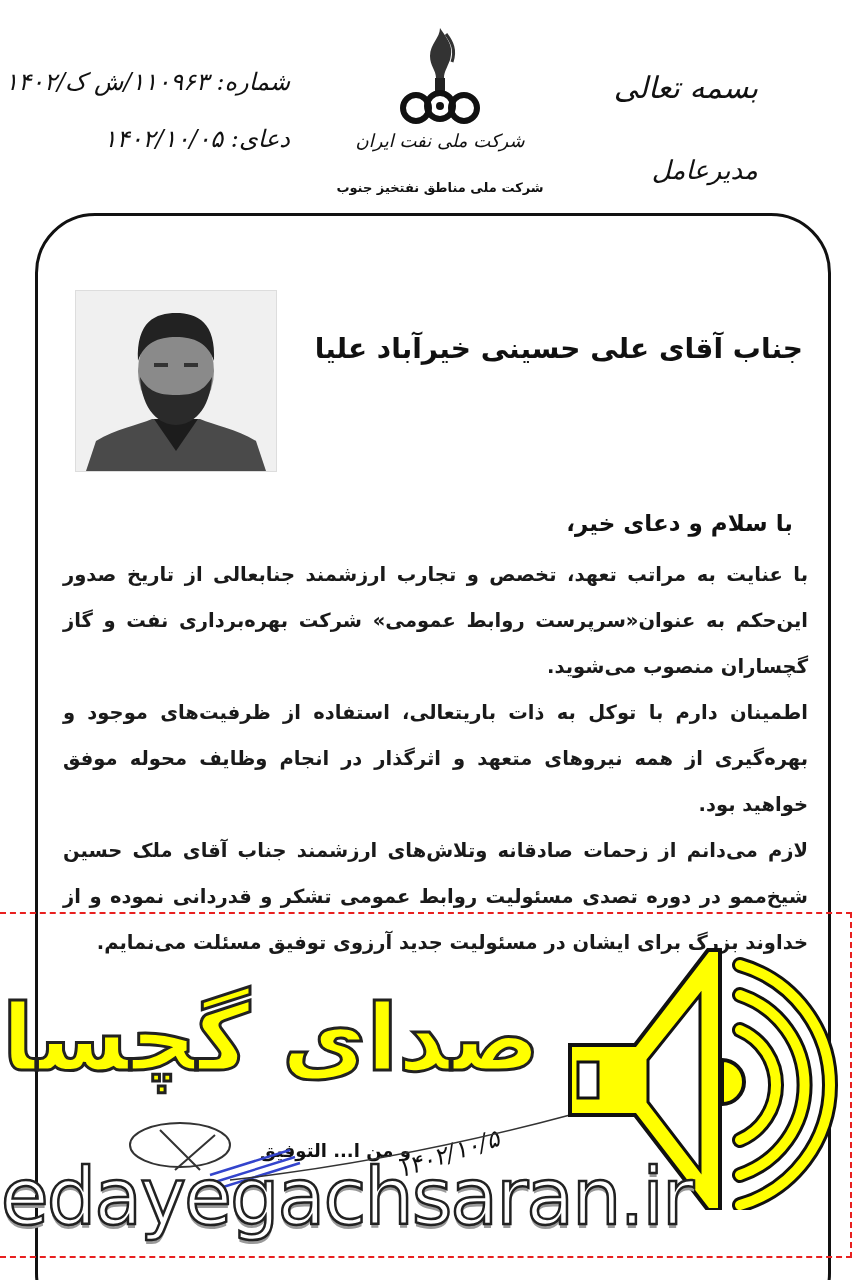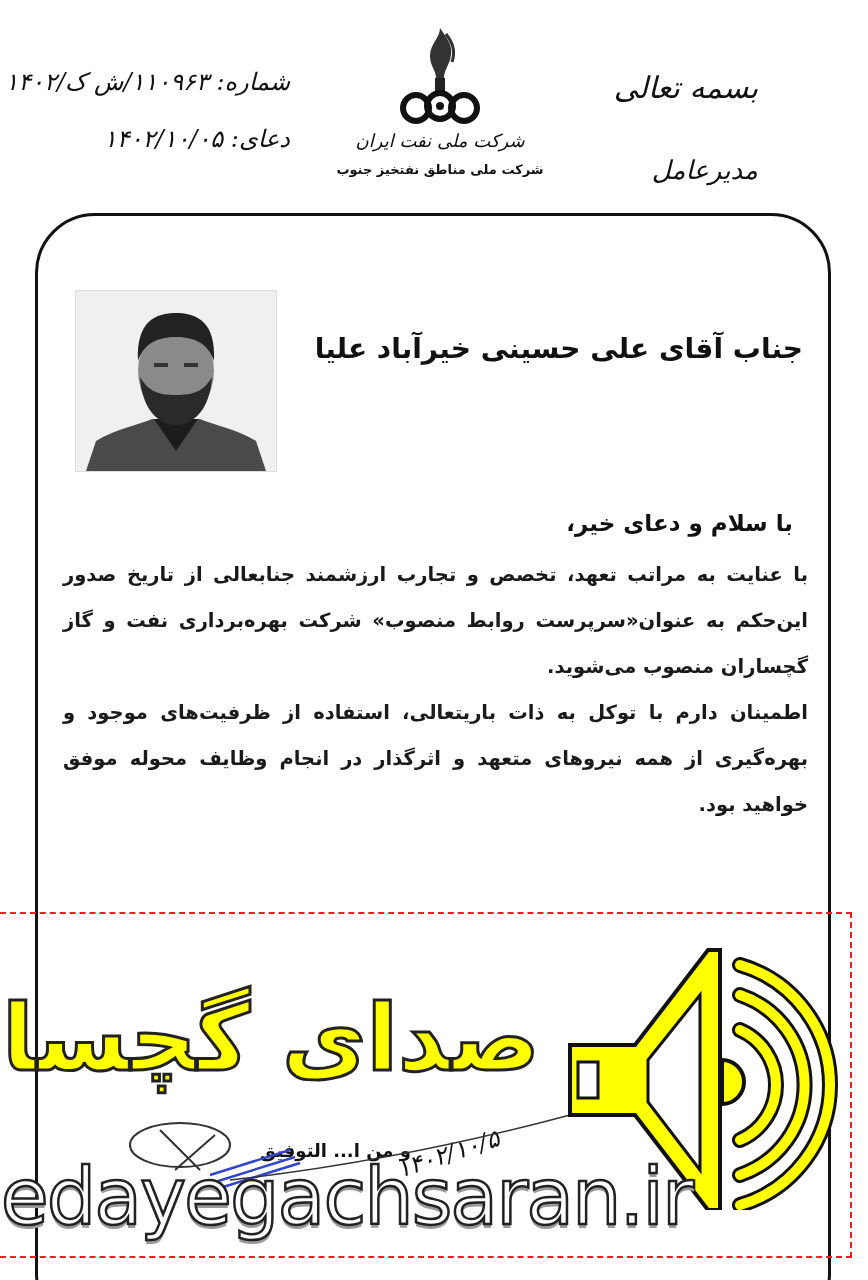--- a/index.html
+++ b/index.html
@@ -45,21 +45,21 @@
   <svg width="80" height="110" viewBox="0 0 80 110">
     <path d="M40 8 C48 20 54 26 50 40 C47 48 44 52 44 58 L36 58 C36 50 30 46 30 36 C30 24 40 18 40 8 Z" fill="#333"></path>
     <path d="M46 14 C52 22 56 30 52 42" stroke="#333" stroke-width="3" fill="none"></path>
     <rect x="35" y="58" width="10" height="14" fill="#222"></rect>
     <circle cx="16" cy="88" r="13" fill="none" stroke="#111" stroke-width="6"></circle>
     <circle cx="40" cy="86" r="13" fill="none" stroke="#111" stroke-width="6"></circle>
     <circle cx="64" cy="88" r="13" fill="none" stroke="#111" stroke-width="6"></circle>
     <circle cx="40" cy="86" r="4" fill="#111"></circle>
   </svg>
   <div class="hand" style="font-size:18px; direction:rtl; margin-top:-4px;">شرکت ملی نفت ایران</div>
-  <div class="company" style="margin-top:8px;">شرکت ملی مناطق نفتخیز جنوب</div>
+  <div class="company" style="margin-top:26px;">شرکت ملی مناطق نفتخیز جنوب</div>
 </div>
 
 <div class="abs frame"></div>
 
 <div class="abs photo">
   <svg width="200" height="180" viewBox="0 0 200 180">
     <rect width="200" height="180" fill="#f0f0f0"></rect>
     <path d="M10 180 L20 150 C40 138 62 134 76 128 L124 128 C138 134 160 138 180 150 L190 180 Z" fill="#4a4a4a"></path>
     <path d="M78 128 L100 160 L122 128 Z" fill="#1c1c1c"></path>
     <ellipse cx="100" cy="80" rx="38" ry="48" fill="#8a8a8a"></ellipse>
@@ -69,24 +69,25 @@
     <rect x="108" y="72" width="14" height="4" fill="#333"></rect>
   </svg>
 </div>
 
 <div class="abs recipient">جناب آقای علی حسینی خیرآباد علیا</div>
 
 <div class="abs greeting">با سلام و دعای خیر،</div>
 
 <div class="abs body-text" style="top:552px;">
   <p>
-    <span>با عنایت به مراتب تعهد، تخصص و تجارب ارزشمند جنابعالی از تاریخ صدور این‌حکم به عنوان</span><b>«سرپرست روابط منصوب»</b>
+    <span>با عنایت به مراتب تعهد، تخصص و تجارب ارزشمند جنابعالی از تاریخ صدور این‌حکم به عنوان</span><b>«سرپرست روابط عمومی»</b>
     <span>شرکت بهره‌برداری نفت و گاز گچساران منصوب می‌شوید.</span>
   </p>
   <p>اطمینان دارم با توکل به ذات باریتعالی، استفاده از ظرفیت‌های موجود و بهره‌گیری از همه نیروهای متعهد و اثرگذار در انجام وظایف محوله موفق خواهید بود.</p>
+  <p>لازم می‌دانم از زحمات صادقانه وتلاش‌های ارزشمند جناب آقای ملک حسین شیخ‌ممو در دوره تصدی مسئولیت روابط عمومی تشکر و قدردانی نموده و از خداوند بزرگ برای ایشان در مسئولیت جدید آرزوی توفیق مسئلت می‌نمایم.</p>
 </div>
 
 <div class="abs sign-text">و من ا... التوفیق</div>
 <div class="abs sign-date">۱۴۰۲/۱۰/۵</div>
 <svg class="abs" style="left:120px; top:1110px;" width="460" height="90" viewBox="0 0 460 90">
   <ellipse cx="60" cy="35" rx="50" ry="22" fill="none" stroke="#333" stroke-width="2"></ellipse>
   <path d="M40 20 L80 60 M55 60 L95 25" stroke="#333" stroke-width="2" fill="none"></path>
   <path d="M90 65 L170 40 M95 72 L175 47 M100 78 L180 53" stroke="#3344cc" stroke-width="2.5" fill="none"></path>
   <path d="M110 70 C200 60 320 40 450 5" stroke="#333" stroke-width="1.5" fill="none"></path>
 </svg>

